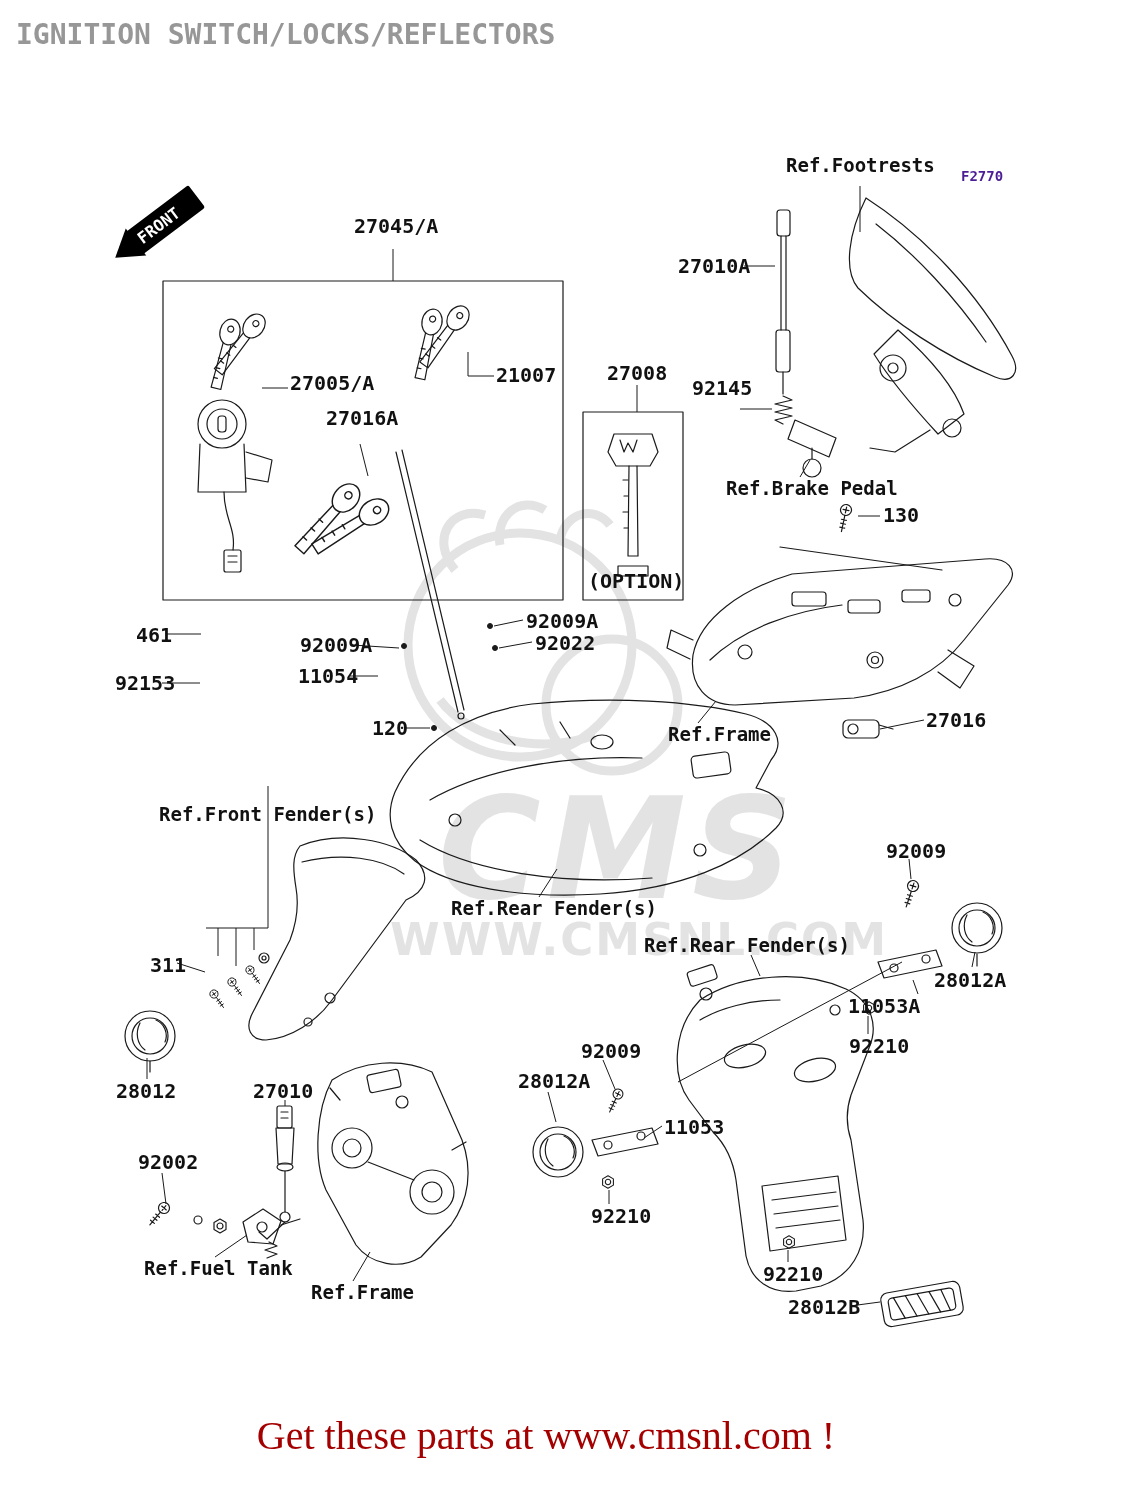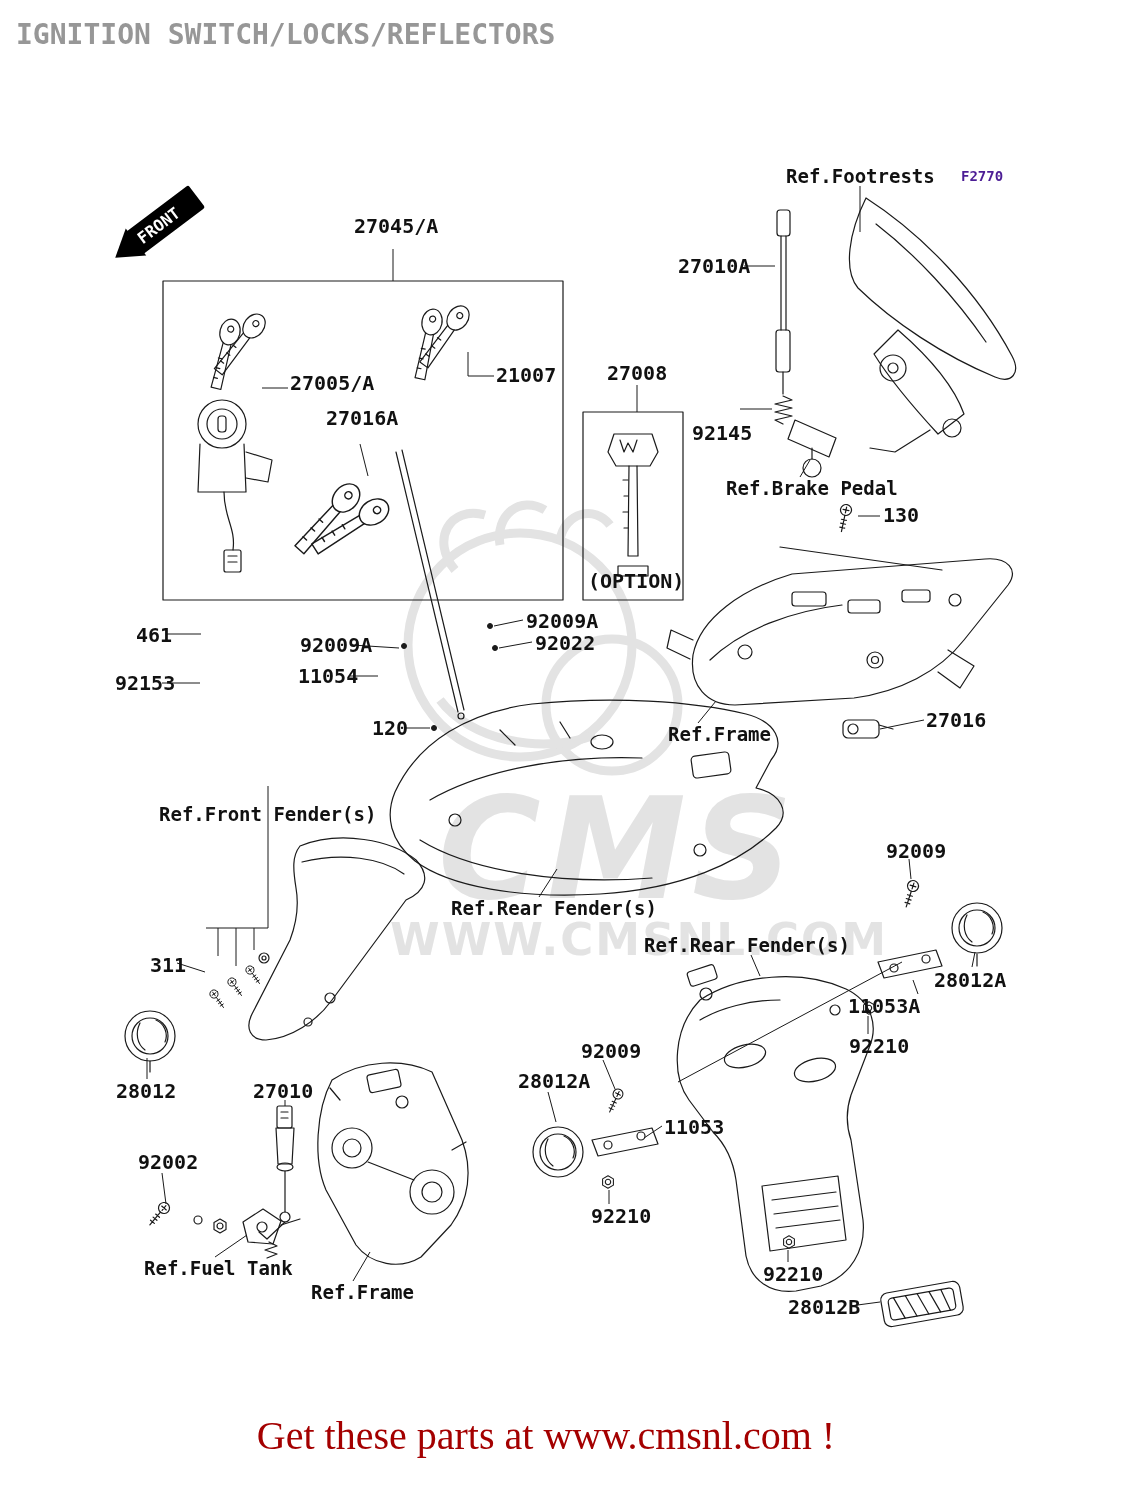--- a/index.html
+++ b/index.html
@@ -321,21 +321,21 @@
       <circle cx="404" cy="646" r="2.5" fill="#1a1a1a"></circle>
       <circle cx="434" cy="728" r="2.5" fill="#1a1a1a"></circle>
     </g>
   </svg>
 
   <div class="lbl" style="left:354px;top:216px">27045/A</div>
   <div class="lbl" style="left:678px;top:256px">27010A</div>
   <div class="lbl" style="left:290px;top:373px">27005/A</div>
   <div class="lbl" style="left:496px;top:365px">21007</div>
   <div class="lbl" style="left:607px;top:363px">27008</div>
-  <div class="lbl" style="left:692px;top:423px">92145</div>
+  <div class="lbl" style="left:692px;top:378px">92145</div>
   <div class="lbl" style="left:326px;top:408px">27016A</div>
   <div class="lbl" style="left:883px;top:505px">130</div>
   <div class="lbl" style="left:588px;top:571px">(OPTION)</div>
   <div class="lbl" style="left:526px;top:611px">92009A</div>
   <div class="lbl" style="left:136px;top:625px">461</div>
   <div class="lbl" style="left:300px;top:635px">92009A</div>
   <div class="lbl" style="left:535px;top:633px">92022</div>
   <div class="lbl" style="left:298px;top:666px">11054</div>
   <div class="lbl" style="left:115px;top:673px">92153</div>
   <div class="lbl" style="left:372px;top:718px">120</div>
@@ -348,21 +348,21 @@
   <div class="lbl" style="left:581px;top:1041px">92009</div>
   <div class="lbl" style="left:518px;top:1071px">28012A</div>
   <div class="lbl" style="left:116px;top:1081px">28012</div>
   <div class="lbl" style="left:253px;top:1081px">27010</div>
   <div class="lbl" style="left:664px;top:1117px">11053</div>
   <div class="lbl" style="left:138px;top:1152px">92002</div>
   <div class="lbl" style="left:591px;top:1206px">92210</div>
   <div class="lbl" style="left:763px;top:1264px">92210</div>
   <div class="lbl" style="left:788px;top:1297px">28012B</div>
 
-  <div class="lbl ref" style="left:786px;top:167px">Ref.Footrests</div>
+  <div class="lbl ref" style="left:786px;top:156px">Ref.Footrests</div>
   <div class="lbl ref" style="left:726px;top:479px">Ref.Brake Pedal</div>
   <div class="lbl ref" style="left:668px;top:725px">Ref.Frame</div>
   <div class="lbl ref" style="left:159px;top:805px">Ref.Front Fender(s)</div>
   <div class="lbl ref" style="left:451px;top:899px">Ref.Rear Fender(s)</div>
   <div class="lbl ref" style="left:644px;top:936px">Ref.Rear Fender(s)</div>
   <div class="lbl ref" style="left:144px;top:1259px">Ref.Fuel Tank</div>
   <div class="lbl ref" style="left:311px;top:1283px">Ref.Frame</div>
 
   <div id="footer-link">Get these parts at www.cmsnl.com !</div>
 

